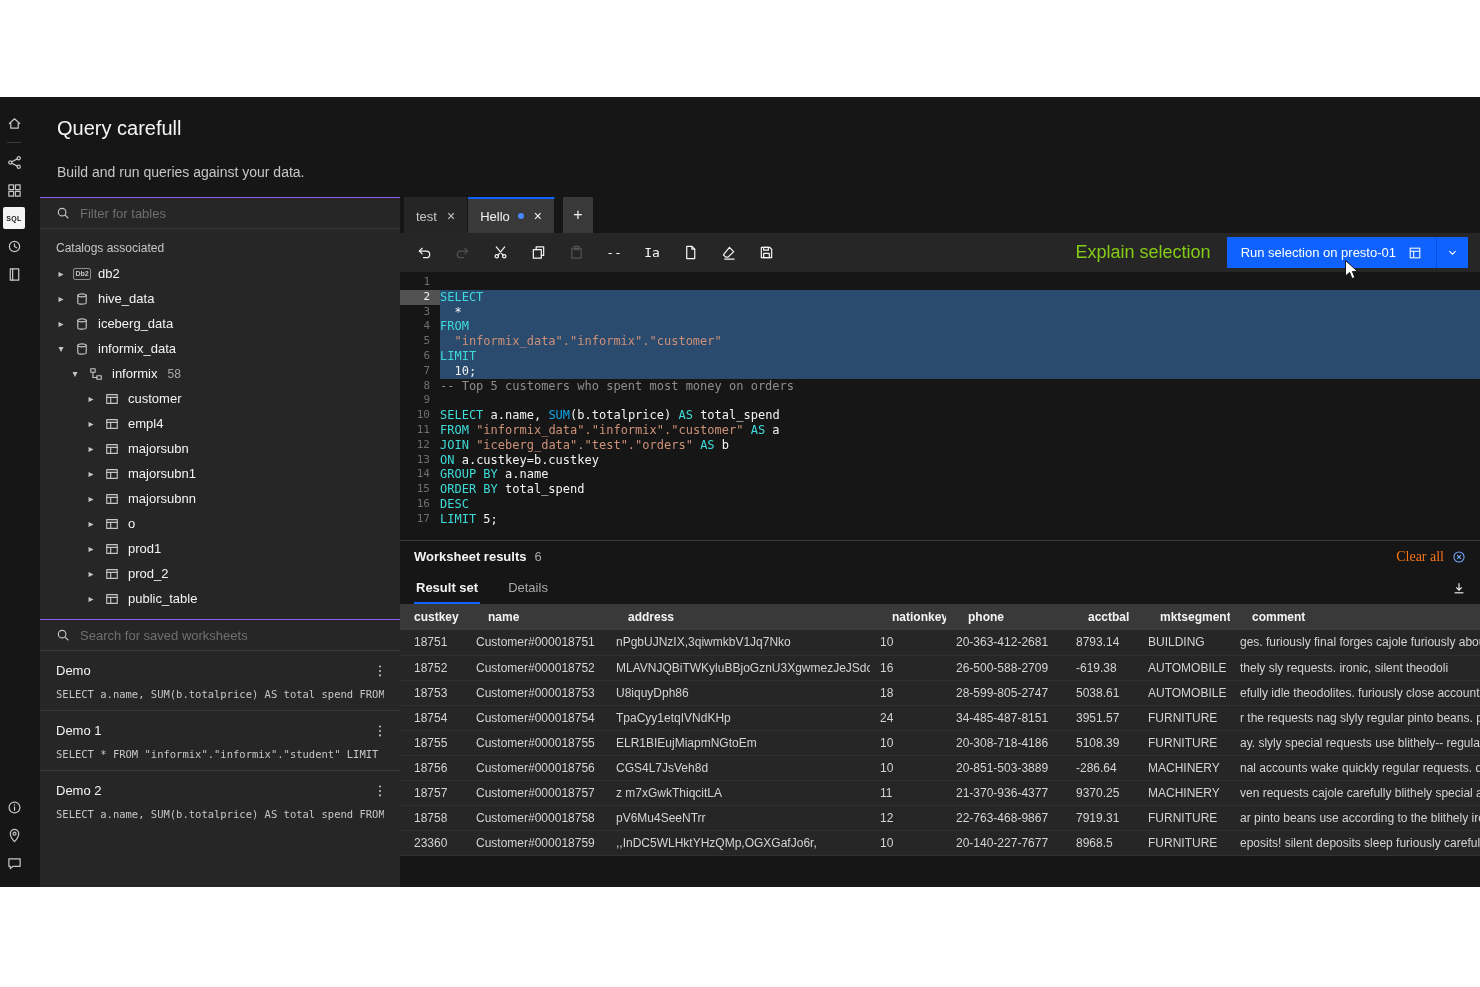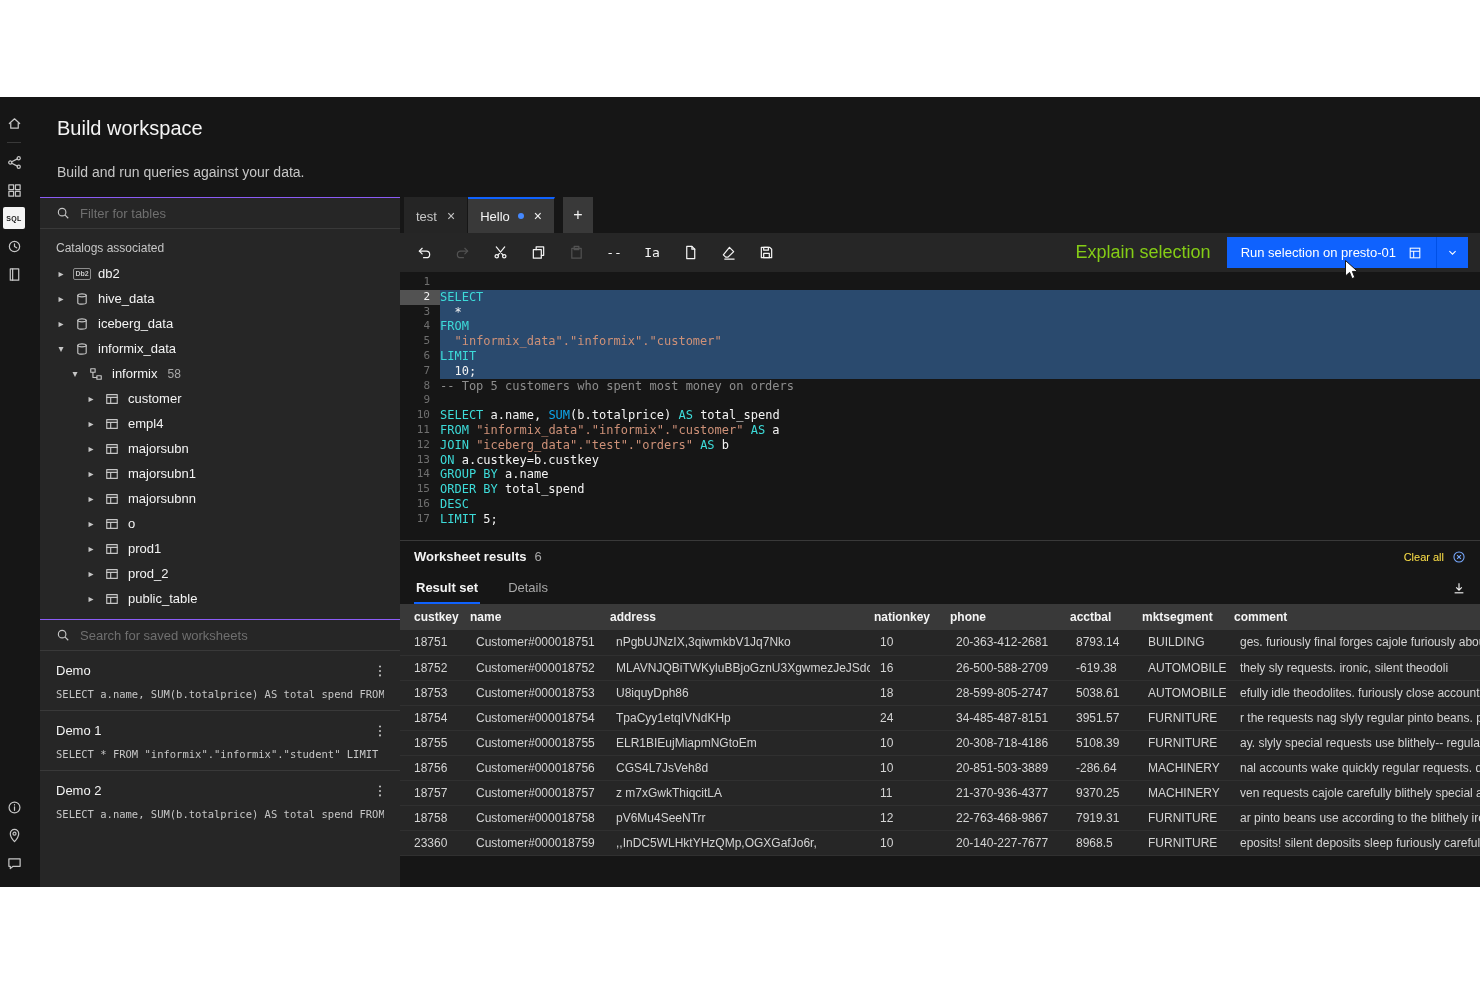--- a/index.html
+++ b/index.html
@@ -81,40 +81,40 @@
   .code-line.sel .code-content { background:#2a4a6e; }
   .tok-kw { color:#3ddbd9; }
   .tok-str { color:#ce9178; }
   .tok-fn { color:#0ea5e9;margin-top:36px; }
   .tok-com { color:#8d8d8d; }
   .tok-pl { color:#f4f4f4; }
 
   .results-header { height:32px; flex:none; display:flex; align-items:center; padding:0 14px; border-top:1px solid #393939; }
   .rh-title { font-size:13px; font-weight:700; color:#f4f4f4; }
   .rh-count { font-size:13px; color:#a8a8a8; margin-left:8px; }
-  .clear-all { margin-left:auto; color:#fde047; font-size:11px; cursor:pointer; }
+  .clear-all { margin-left:auto; color:#f97316; font-size:14px; cursor:pointer;font-family:Liberation Serif, serif; }
   .clear-x { color:#78a9ff; margin-left:8px; cursor:pointer; }
   .clear-x svg { width:14px; height:14px; display:block; }
 
   .result-row { height:34px; flex:none; background:#262626; display:flex; align-items:center; padding:0 14px; gap:12px; }
   .collapse { cursor:pointer; }
   .collapse svg { width:12px; height:12px; color:#f4f4f4; display:block; }
   .result-query { font-family:"DejaVu Sans Mono",monospace; font-size:12px; color:#e0e0e0; white-space:nowrap; overflow:hidden; }
   .runtime { margin-left:auto; font-size:12px; color:#c6c6c6; white-space:nowrap; }
   .check svg { width:15px; height:15px; display:block; }
 
   .result-tabs { height:32px; flex:none; display:flex; align-items:flex-end; padding:0 14px; gap:26px; background:#161616; }
   .rtab { font-size:13px; color:#a8a8a8; padding:6px 2px 7px; border-bottom:2px solid transparent; cursor:pointer; }
   .rtab.active { color:#f4f4f4; font-weight:700; border-bottom-color:#0f62fe; }
   .dl { margin-left:auto; color:#f4f4f4; align-self:center; cursor:pointer; }
   .dl svg { width:14px; height:14px; display:block; }
 
   .result-table { flex:1; overflow:hidden; }
   table { width:100%; border-collapse:collapse; table-layout:fixed; font-size:12px; }
-  th { background:#393939; color:#f4f4f4; font-weight:700; text-align:left; height:26px; padding:0 4px; white-space:nowrap; overflow:hidden; }
+  th { background:#393939; color:#f4f4f4; font-weight:700; text-align:left; height:26px; padding:0 22px; white-space:nowrap; overflow:hidden; }
   td { background:#262626; color:#d4d4d4; height:25px; padding:0 10px; border-bottom:1px solid #303030; white-space:nowrap; overflow:hidden; }
   th:first-child, td:first-child { padding-left:14px; }
 
   .cursor { position:absolute; left:1344px; top:259px; width:16px; height:22px; z-index:20; pointer-events:none; }
 </style>
 </head>
 <body>
 
 <div class="app">
 
@@ -175,21 +175,21 @@
         </div>
         <div class="rail-icon">
           <svg viewBox="0 0 16 16" fill="none" stroke="currentColor" stroke-width="1.3" stroke-linecap="round" stroke-linejoin="round">
             <path d="M2 3h12v8H6.5L3.5 13.5V11H2z"></path>
           </svg>
         </div>
       </div>
   </div>
 
   <div class="page-header">
-    <div class="page-title">Build workspace</div>
+    <div class="page-title">Query carefull</div>
     <div class="page-subtitle">Build and run queries against your data.</div>
   </div>
 
   <div class="sidebar">
     <div class="side-search">
       <span class="si">
           <svg viewBox="0 0 16 16" fill="none" stroke="currentColor" stroke-width="1.3">
             <circle cx="7" cy="7" r="4.3"></circle>
             <path d="M10.2 10.2L14 14"></path>
           </svg>

